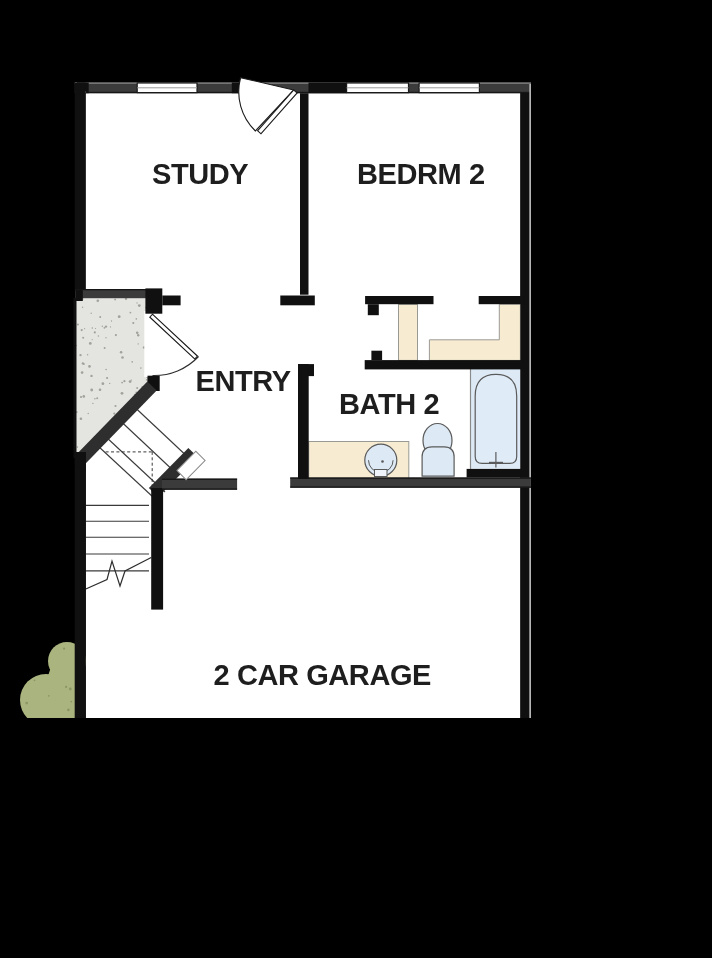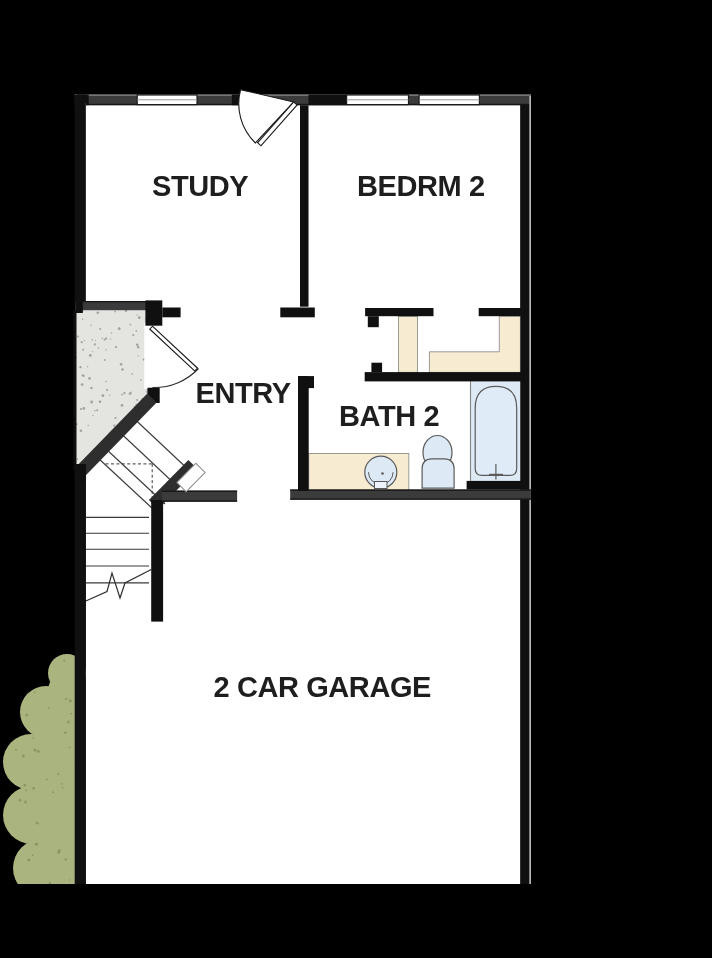--- a/index.html
+++ b/index.html
@@ -1,16 +1,16 @@
 <!DOCTYPE html>
 <html><head>
 <meta charset="utf-8">
 <style>
   html,body{margin:0;padding:0;background:#000;}
-  #wrap{width:712px;height:872px;position:relative;overflow:hidden;background:#000;margin-top:12px;}
+  #wrap{width:712px;height:718px;position:relative;overflow:hidden;background:#000;}
   svg{display:block;}
   text{font-family:"Liberation Sans",sans-serif;font-weight:bold;fill:#1e1e1e;}
 </style>
 </head>
 <body>
 <div id="wrap">
 <svg width="712" height="958" viewBox="0 0 712 958">
 <rect x="0" y="0" width="712" height="958" fill="#000"></rect>
 
 <path d="M85.6,93 L520.4,93 L520.4,923.2 L85.8,923.2 L85.8,462 L147.5,391 L147.5,298.2 L85.6,298.2 Z" fill="#ffffff"></path>

